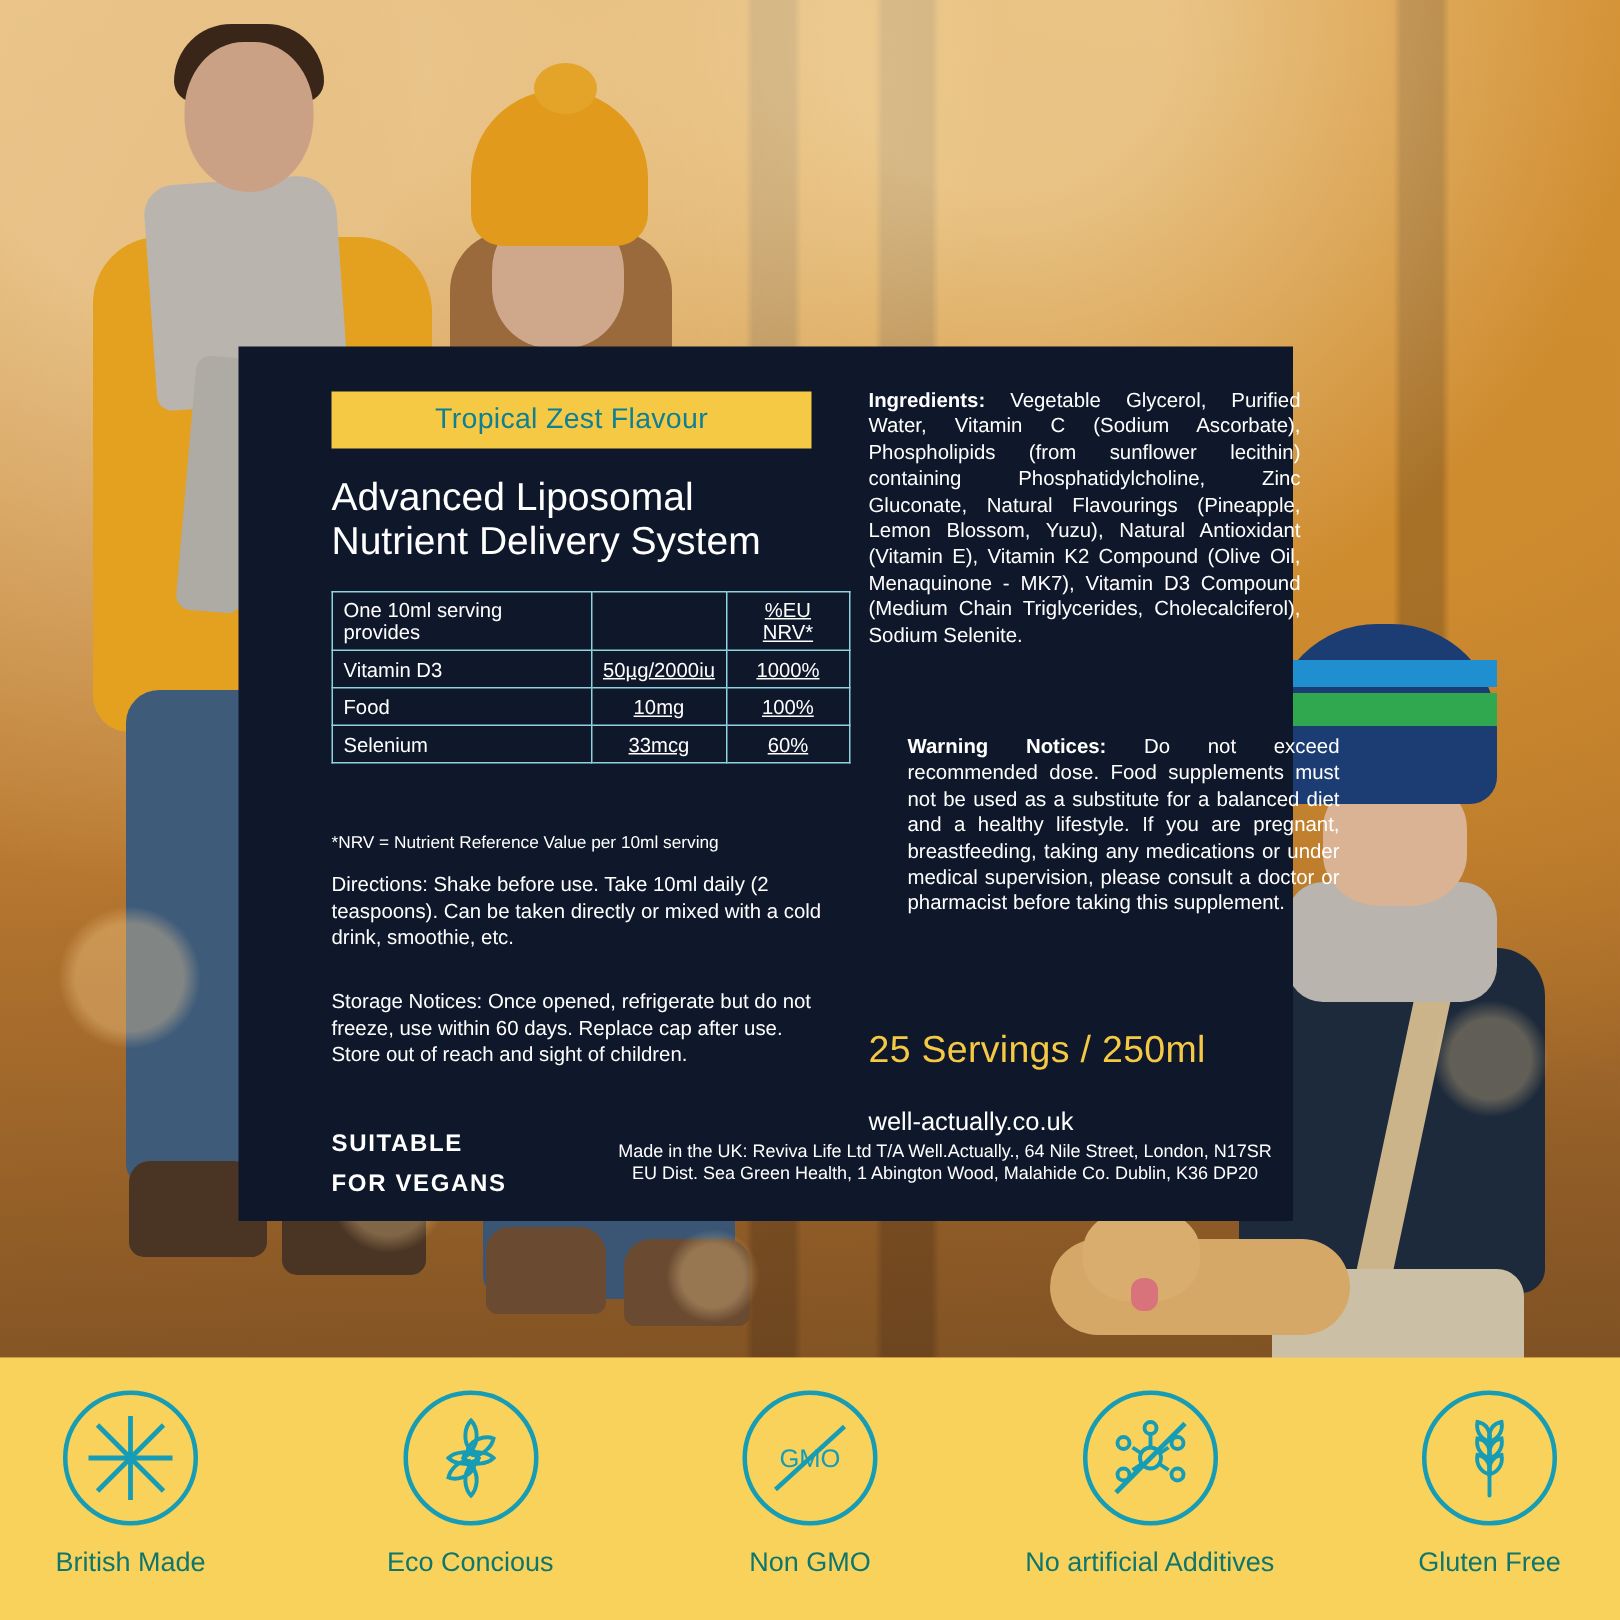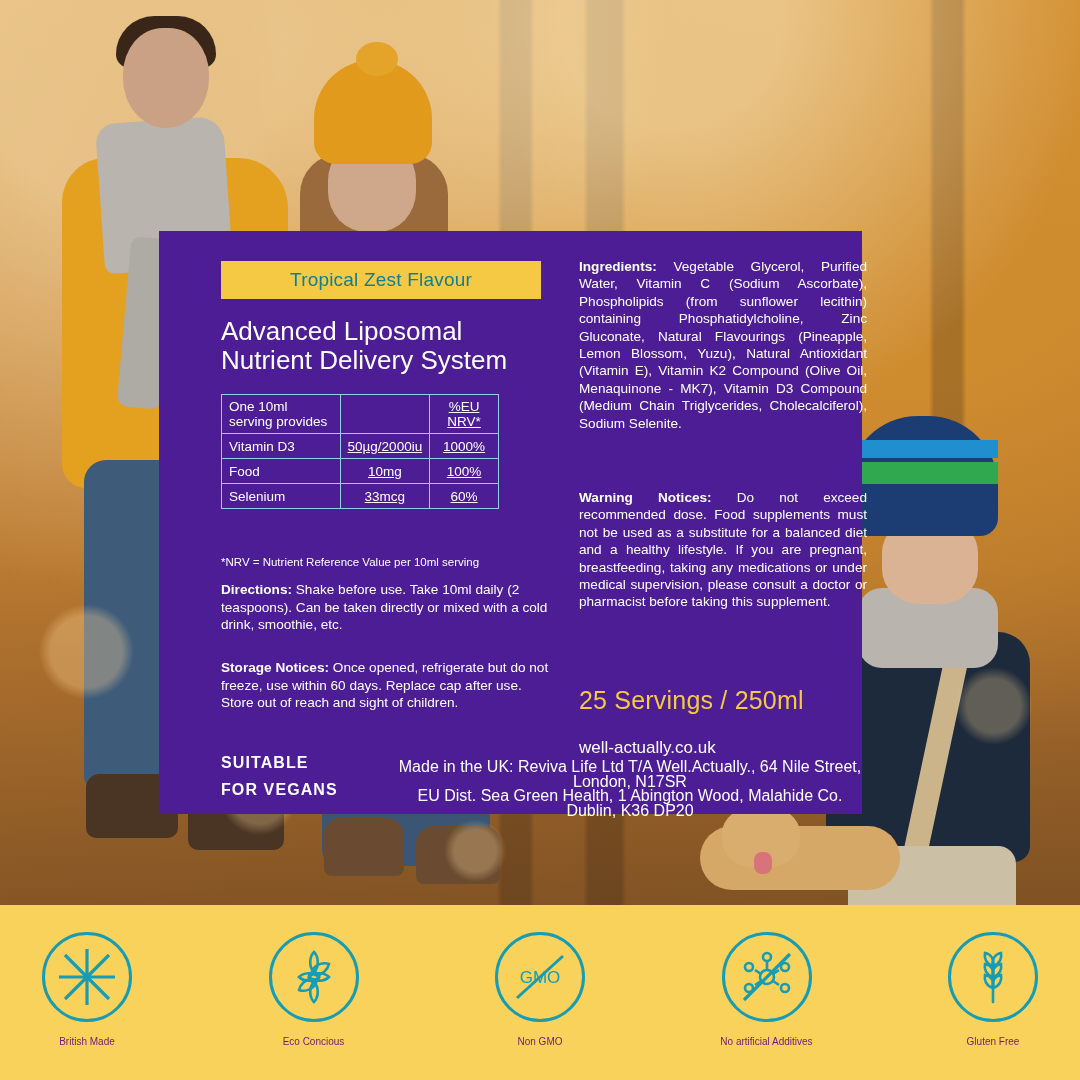--- a/index.html
+++ b/index.html
@@ -92,88 +92,88 @@
     position:absolute; left:160px; top:282px;
     transform-origin:left top; transform:rotate(-90deg) translateX(-100%);
     color:#0f7f93; font-size:16.5px; letter-spacing:0.2px; white-space:nowrap;
     font-weight:600;
     text-shadow:0 1px 2px rgba(255,255,255,0.25);
   }
 
   
   #label {
     position:absolute; left:159px; top:231px; width:703px; height:583px;
-    background:#4c1d95; color:#ffffff;
+    background:#0f172a; color:#ffffff;
   }
   #label .inner { position:absolute; inset:0; padding:0; }
 
   .flavour-badge {
     position:absolute; left:62px; top:30px; width:320px; height:38px;
     background:#f5c944; color:#0f7f93;
     display:flex; align-items:center; justify-content:center;
     font-size:19px; letter-spacing:0.2px; font-weight:400;
   }
 
   .headline {
     position:absolute; left:62px; top:86px; width:330px;
     font-size:26px; line-height:29px; color:#ffffff; font-weight:400;
   }
 
   
   table.nutri {
-    position:absolute; left:62px; top:163px; width:278px;
+    position:absolute; left:62px; top:163px; width:346px;
     border-collapse:collapse; font-size:13.5px;
   }
   table.nutri td, table.nutri th {
     border:1px solid #8fd3e0; padding:4px 7px; font-weight:400; text-align:left;
     color:#ffffff; height:25px;
   }
   table.nutri td.c, table.nutri th.c { text-align:center;text-decoration:underline; }
   .nrv-note { position:absolute; left:62px; top:325px; font-size:11.5px; color:#ffffff; }
 
   .para { position:absolute; width:330px; font-size:13.6px; line-height:17.5px; }
-  .para b { font-weight:700; }
+  .para b { font-weight:400; }
   #directions { left:62px; top:350px; }
   #storage { left:62px; top:428px; }
 
   .vegan {
     position:absolute; left:62px; top:518px; font-size:16px; line-height:27px;
     letter-spacing:1.1px; font-weight:700; color:#ffffff;
   }
 
   
   .rpara { position:absolute; left:420px; width:288px; font-size:13.6px; line-height:17.4px; text-align:justify; }
   #ingredients { top:27px; }
-  #warnings { top:258px; }
+  #warnings { top:258px;margin-left:26px; }
 
   .servings {
     position:absolute; left:420px; top:455px; font-size:25px; color:#f5c944; letter-spacing:0.2px;
   }
   .website {
     position:absolute; left:420px; top:507px; font-size:17px; color:#ffffff;
   }
   .madein {
     position:absolute; left:236px; top:529px; width:470px;
-    font-size:16px; line-height:14.6px; text-align:center; color:#ffffff;
+    font-size:12px; line-height:14.6px; text-align:center; color:#ffffff;
   }
 
   
   #badges {
     position:absolute; left:0; bottom:0; width:1080px; height:175px;
     background:#f8d25a;
     display:flex; align-items:center; justify-content:space-between;
     padding:0 16px 6px;
   }
   .badge { width:142px; display:flex; flex-direction:column; align-items:center; }
   .badge .circle {
     width:90px; height:90px; border-radius:50%; border:3px solid #169cb4;
     display:flex; align-items:center; justify-content:center; color:#169cb4;
   }
   .badge .cap {
-    margin-top:14px; font-size:10px; color:#701a75; text-align:left; white-space:nowrap;
+    margin-top:14px; font-size:18px; color:#0f766e; text-align:left; white-space:nowrap;
   }
 </style>
 </head>
 <body>
 
 <div id="photo">
 
   <div class="person" id="man">
     <div class="coat"></div>
     <div class="coat-inner"></div>

